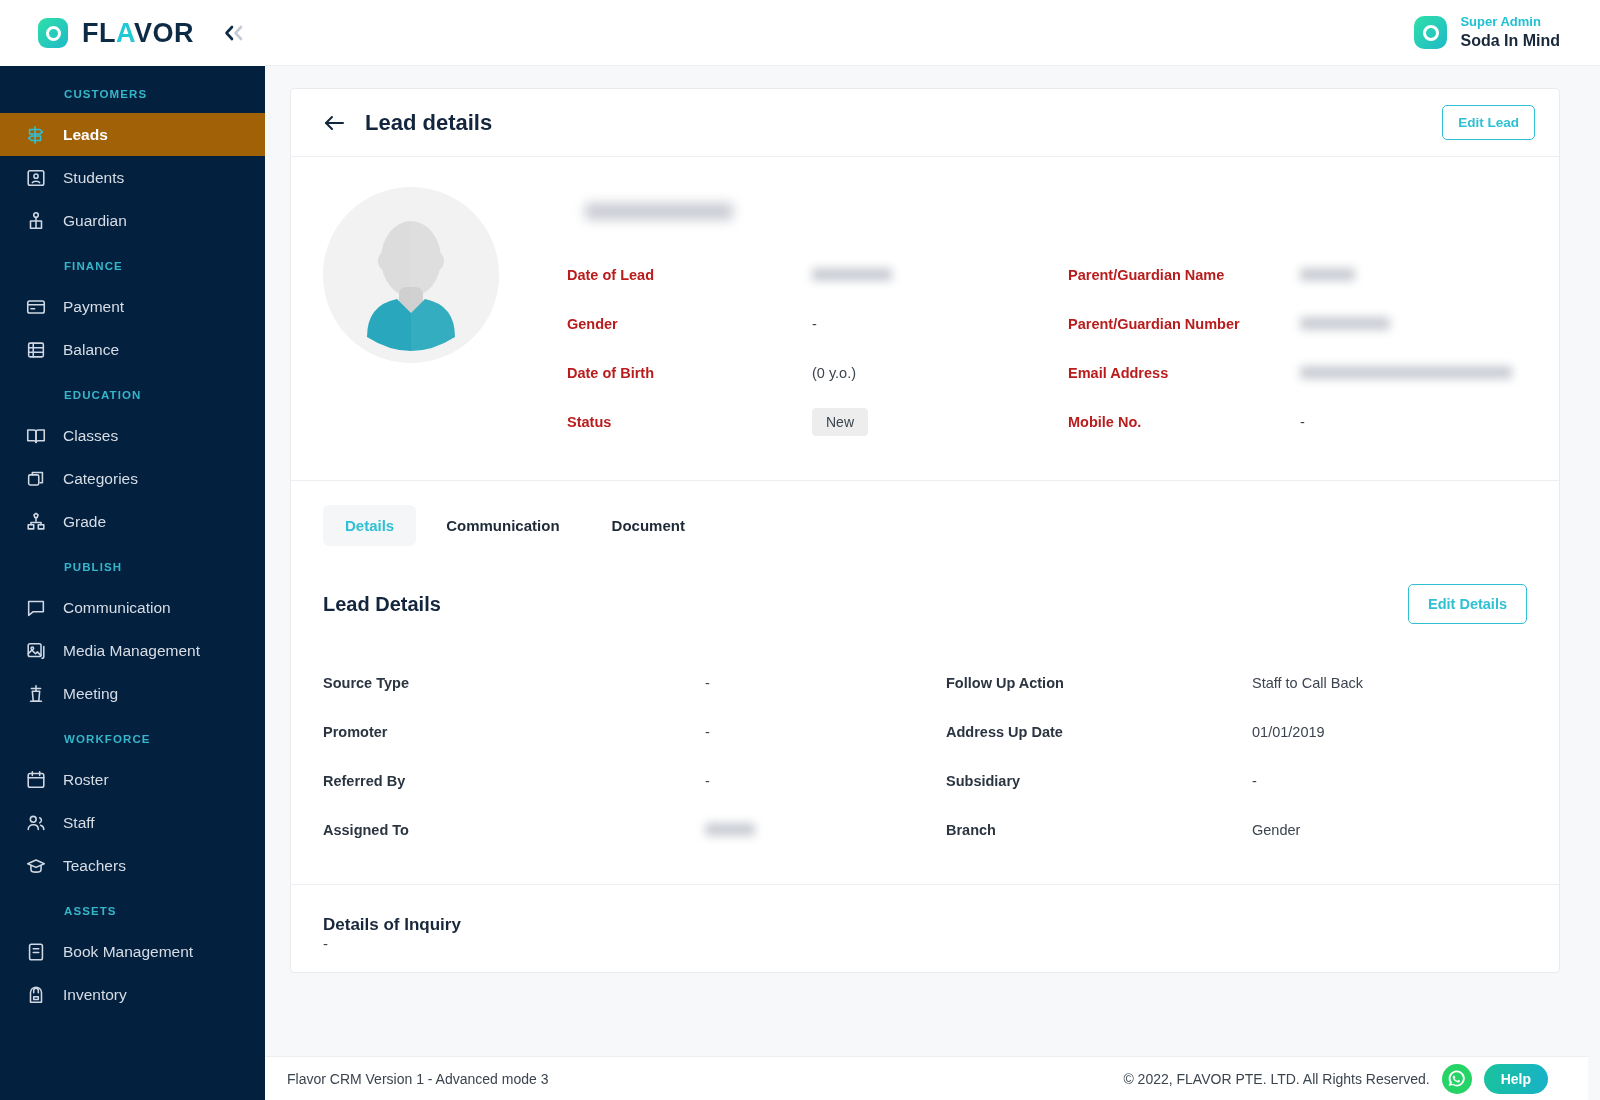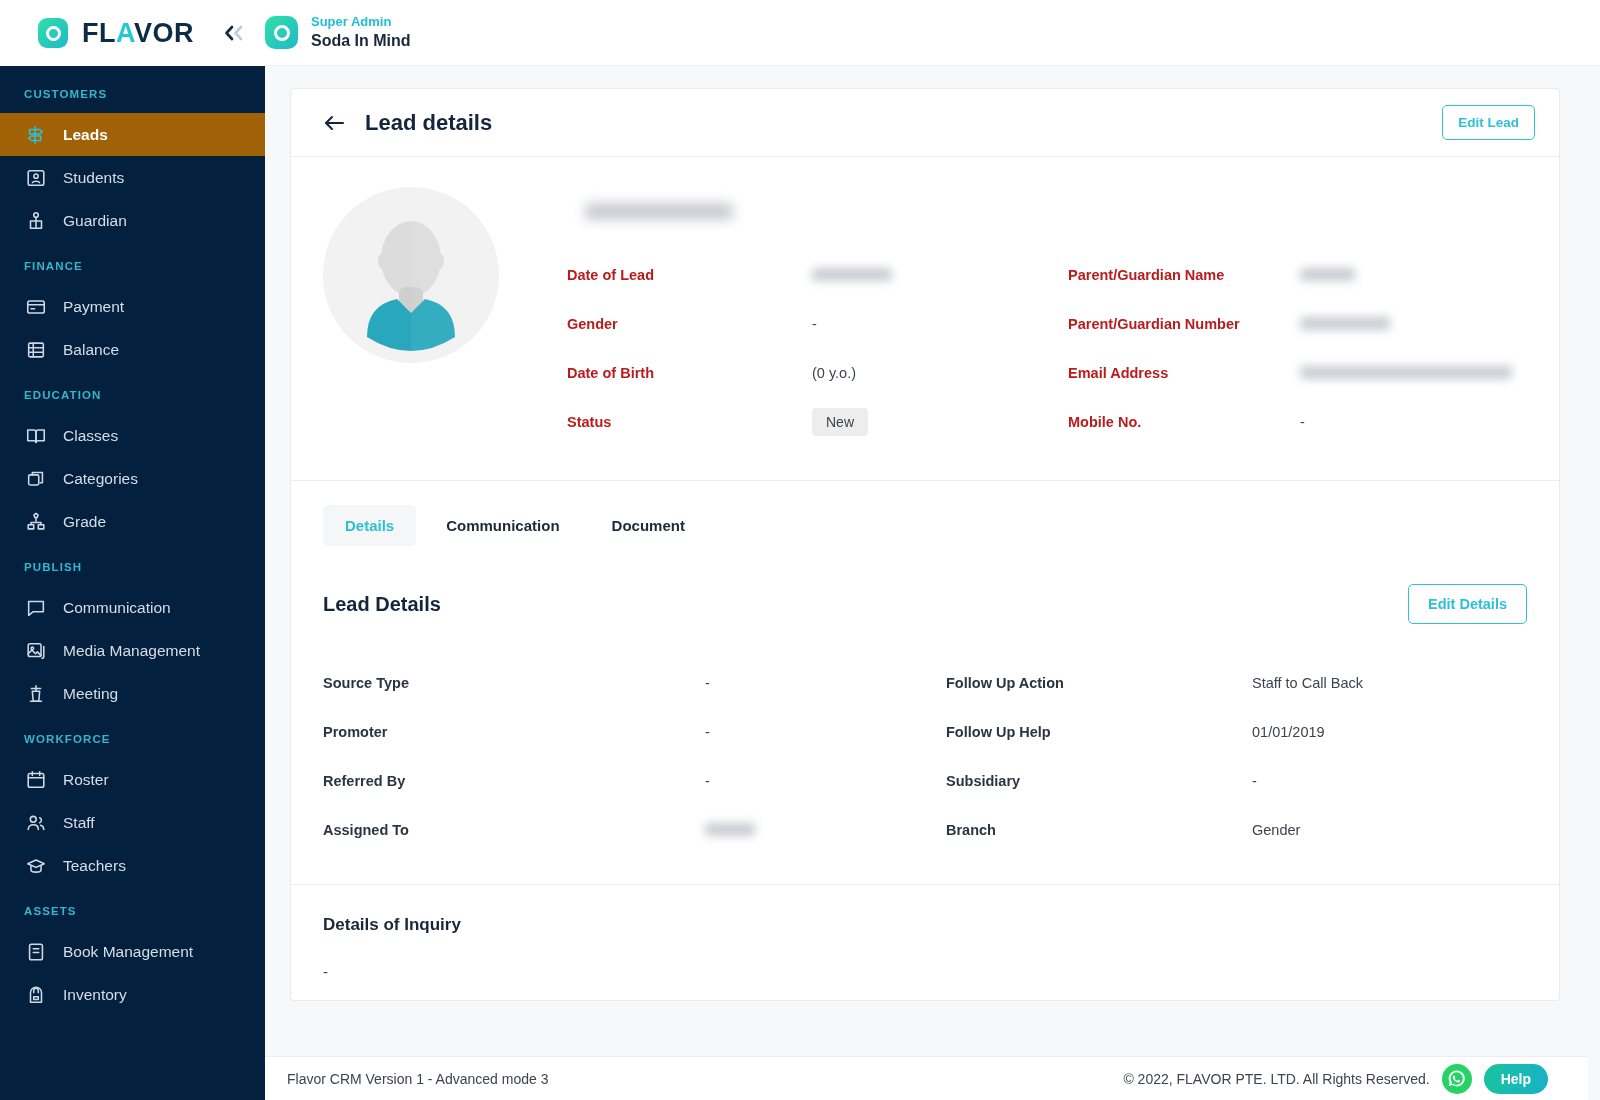--- a/index.html
+++ b/index.html
@@ -39,21 +39,21 @@
   }
   .brand-word .a-accent { color: #21c9d6; }
   .collapse-btn {
     margin-left: 14px; display: flex; align-items: center;
     cursor: pointer; line-height: 0;
   }
 
   .nav-scroll { flex: 1; overflow: hidden; padding-top: 22px; }
   .nav-group-label {
     color: #35b6c9; font-size: 11.5px; font-weight: bold;
-    letter-spacing: 1.1px; padding: 0 0 13px 24px;
+    letter-spacing: 1.1px; padding: 0 0 13px 24px; margin-left: 40px;
   }
   .nav-group { margin-bottom: 18px; }
   .nav-item {
     display: flex; align-items: center; gap: 16px;
     height: 43px; padding-left: 25px; cursor: pointer;
     color: #d7dde5; font-size: 15.5px;
   }
   .nav-item .ico { width: 22px; height: 22px; display: block; flex: none; }
   .nav-item.active {
     background: #a16207; color: #ffffff; font-weight: bold;
@@ -61,21 +61,21 @@
   .nav-item.active .ico { stroke: #2fc0d4; }
   .nav-item .ico { stroke: #cfd8e3; fill: none; stroke-width: 1.7; }
 
   
   .main {
     flex: 1; height: 1100px; background: #f7f8fa;
     display: flex; flex-direction: column; position: relative;
   }
   .topbar {
     height: 66px; min-height: 66px; background: #ffffff;
-    display: flex; align-items: center; justify-content: flex-start;
+    display: flex; align-items: center; justify-content: flex-end;
     padding-right: 40px;
     border-bottom: 1px solid #eceef1;
   }
   .user-box { display: flex; align-items: center; gap: 13px; cursor: pointer; }
   .user-logo {
     width: 33px; height: 33px; border-radius: 10px;
     background: linear-gradient(135deg, #2fe0a8 0%, #1fb9c9 100%);
     display: flex; align-items: center; justify-content: center;
   }
   .user-logo .ring {
@@ -156,21 +156,21 @@
   .section {
     padding: 38px 32px 30px 32px;
     border-bottom: 1px solid #eceef1;
   }
   .section-head {
     display: flex; align-items: center; justify-content: space-between;
     margin-bottom: 34px;
   }
   .section-title { font-size: 20px; font-weight: bold; color: #14263d; }
   .section2 { padding: 30px 32px 20px 32px; }
-  .section2-title { font-size: 17px; font-weight: bold; color: #18273a; margin-bottom: 28px; }
+  .section2-title { font-size: 17px; font-weight: bold; color: #18273a; }
   .inquiry-dash { font-size: 15px; color: #3b444f; }
 
   .detail-grid { display: flex; }
   .detail-col { flex: 1; }
   .detail-col.right { padding-left: 42px; }
   .detail-row { display: flex; align-items: center; min-height: 49px; }
   .detail-label { font-size: 14.5px; font-weight: bold; color: #2b3541; width: 382px; flex: none; }
   .detail-col.right .detail-label { width: 306px; }
   .detail-value { font-size: 14.5px; color: #3b444f; }
 
@@ -477,21 +477,21 @@
                   <div class="detail-label">Assigned To</div>
                   <div class="redact" style="width: 50px;"></div>
                 </div>
               </div>
             <div class="detail-col right" id="ldr">
                 <div class="detail-row">
                   <div class="detail-label">Follow Up Action</div>
                   <div class="detail-value">Staff to Call Back</div>
                 </div>
                 <div class="detail-row">
-                  <div class="detail-label">Follow Up Help</div>
+                  <div class="detail-label">Address Up Date</div>
                   <div class="detail-value">01/01/2019</div>
                 </div>
                 <div class="detail-row">
                   <div class="detail-label">Subsidiary</div>
                   <div class="detail-value">-</div>
                 </div>
                 <div class="detail-row">
                   <div class="detail-label">Branch</div>
                   <div class="detail-value">Gender</div>
                 </div>

